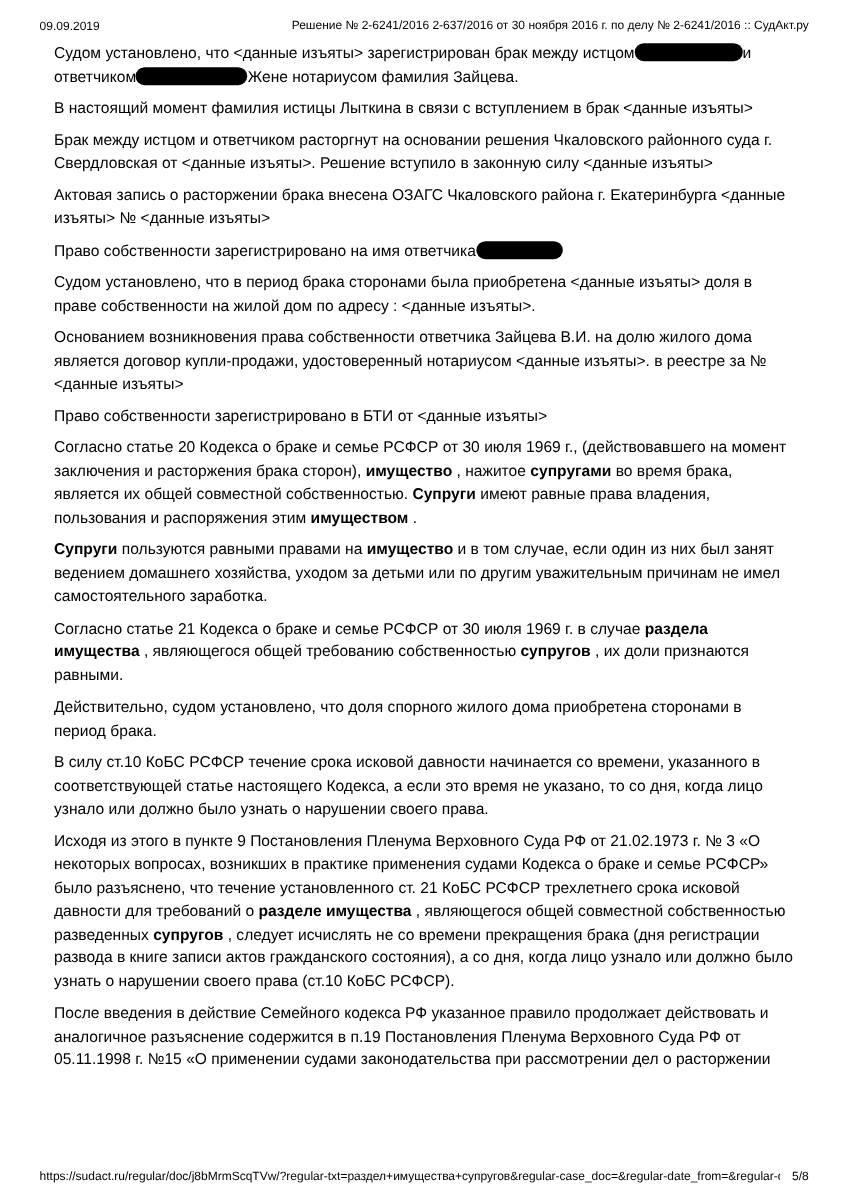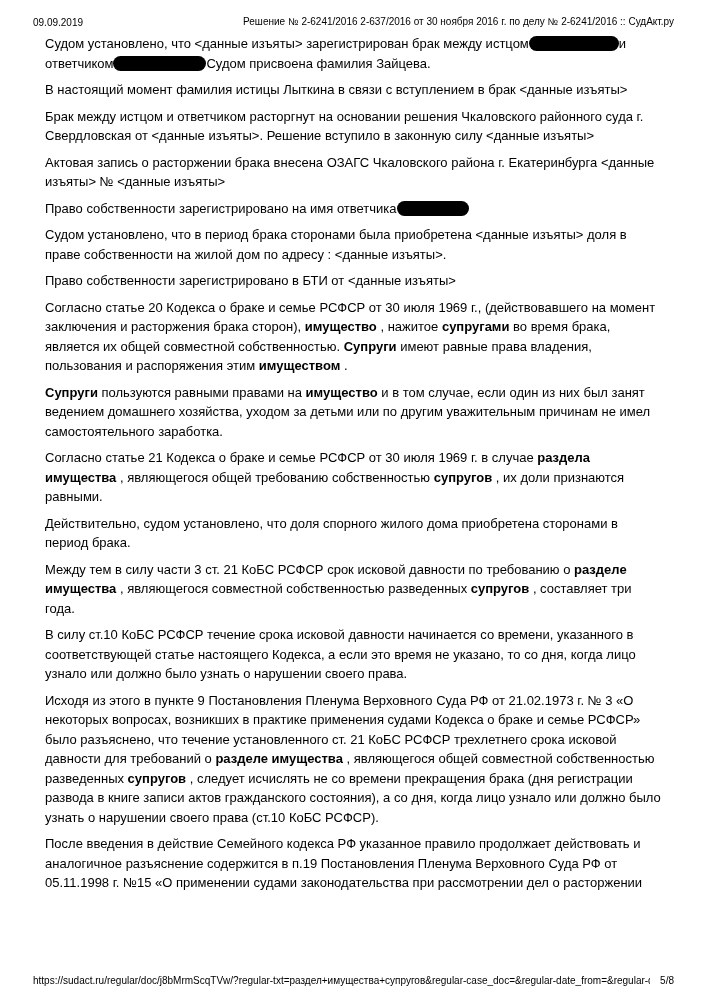--- a/index.html
+++ b/index.html
@@ -89,32 +89,32 @@
 <body>
 
 <div class="page">
 
   <div class="print-header">
     <span class="print-date">09.09.2019</span>
     <span class="print-title">Решение № 2-6241/2016 2-637/2016 от 30 ноября 2016 г. по делу № 2-6241/2016 :: СудАкт.ру</span>
   </div>
 
   <main class="doc-body" id="doc-body">
-      <p class="para"><span>Судом установлено, что &lt;данные изъяты&gt; зарегистрирован брак между истцом</span><span class="redaction" style="width: 90px; background: rgb(0, 0, 0);"></span><span>и ответчиком</span><span class="redaction" style="width: 93px; background: rgb(0, 0, 0);"></span><span>Судом присвоена фамилия Зайцева.</span></p>
+      <p class="para"><span>Судом установлено, что &lt;данные изъяты&gt; зарегистрирован брак между истцом</span><span class="redaction" style="width: 90px; background: rgb(0, 0, 0);"></span><span>и ответчиком</span><span class="redaction" style="width: 93px; background: rgb(0, 0, 0);"></span><span>Жене нотариусом фамилия Зайцева.</span></p>
       <p class="para"><span>В настоящий момент фамилия истицы Лыткина в связи с вступлением в брак &lt;данные изъяты&gt;</span></p>
       <p class="para"><span>Брак между истцом и ответчиком расторгнут на основании решения Чкаловского районного суда г. Свердловская от &lt;данные изъяты&gt;. Решение вступило в законную силу &lt;данные изъяты&gt;</span></p>
       <p class="para"><span>Актовая запись о расторжении брака внесена ОЗАГС Чкаловского района г. Екатеринбурга &lt;данные изъяты&gt; № &lt;данные изъяты&gt;</span></p>
       <p class="para"><span>Право собственности зарегистрировано на имя ответчика</span><span class="redaction" style="width: 72px; background: rgb(0, 0, 0);"></span></p>
       <p class="para"><span>Судом установлено, что в период брака сторонами была приобретена &lt;данные изъяты&gt; доля в праве собственности на жилой дом по адресу : &lt;данные изъяты&gt;.</span></p>
+      <p class="para"><span>Основанием возникновения права собственности ответчика Зайцева В.И. на долю жилого дома является договор купли-продажи, удостоверенный нотариусом &lt;данные изъяты&gt;. в реестре за № &lt;данные изъяты&gt;</span></p>
       <p class="para"><span>Право собственности зарегистрировано в БТИ от &lt;данные изъяты&gt;</span></p>
       <p class="para"><span>Согласно статье 20 Кодекса о браке и семье РСФСР от 30 июля 1969 г., (действовавшего на момент заключения и расторжения брака сторон), </span><span class="hl">имущество</span><span> , нажитое </span><span class="hl">супругами</span><span> во время брака, является их общей совместной собственностью. </span><span class="hl">Супруги</span><span> имеют равные права владения, пользования и распоряжения этим </span><span class="hl">имуществом</span><span> .</span></p>
       <p class="para"><span class="hl">Супруги</span><span> пользуются равными правами на </span><span class="hl">имущество</span><span> и в том случае, если один из них был занят ведением домашнего хозяйства, уходом за детьми или по другим уважительным причинам не имел самостоятельного заработка.</span></p>
       <p class="para"><span>Согласно статье 21 Кодекса о браке и семье РСФСР от 30 июля 1969 г. в случае </span><span class="hl">раздела имущества</span><span> , являющегося общей требованию собственностью </span><span class="hl">супругов</span><span> , их доли признаются равными.</span></p>
       <p class="para"><span>Действительно, судом установлено, что доля спорного жилого дома приобретена сторонами в период брака.</span></p>
-      <p class="para"><span>Между тем в силу части 3 ст. 21 КоБС РСФСР срок исковой давности по требованию о </span><span class="hl">разделе имущества</span><span> , являющегося совместной собственностью разведенных </span><span class="hl">супругов</span><span> , составляет три года.</span></p>
       <p class="para"><span>В силу ст.10 КоБС РСФСР течение срока исковой давности начинается со времени, указанного в соответствующей статье настоящего Кодекса, а если это время не указано, то со дня, когда лицо узнало или должно было узнать о нарушении своего права.</span></p>
       <p class="para"><span>Исходя из этого в пункте 9 Постановления Пленума Верховного Суда РФ от 21.02.1973 г. № 3 «О некоторых вопросах, возникших в практике применения судами Кодекса о браке и семье РСФСР» было разъяснено, что течение установленного ст. 21 КоБС РСФСР трехлетнего срока исковой давности для требований о </span><span class="hl">разделе имущества</span><span> , являющегося общей совместной собственностью разведенных </span><span class="hl">супругов</span><span> , следует исчислять не со времени прекращения брака (дня регистрации развода в книге записи актов гражданского состояния), а со дня, когда лицо узнало или должно было узнать о нарушении своего права (ст.10 КоБС РСФСР).</span></p>
       <p class="para"><span>После введения в действие Семейного кодекса РФ указанное правило продолжает действовать и аналогичное разъяснение содержится в п.19 Постановления Пленума Верховного Суда РФ от 05.11.1998 г. №15 «О применении судами законодательства при рассмотрении дел о расторжении</span></p>
     </main>
 
   <div class="print-footer">
     <span class="footer-url">https://sudact.ru/regular/doc/j8bMrmScqTVw/?regular-txt=раздел+имущества+супругов&amp;regular-case_doc=&amp;regular-date_from=&amp;regular-date_t...</span>
     <span class="footer-page">5/8</span>
   </div>
 

